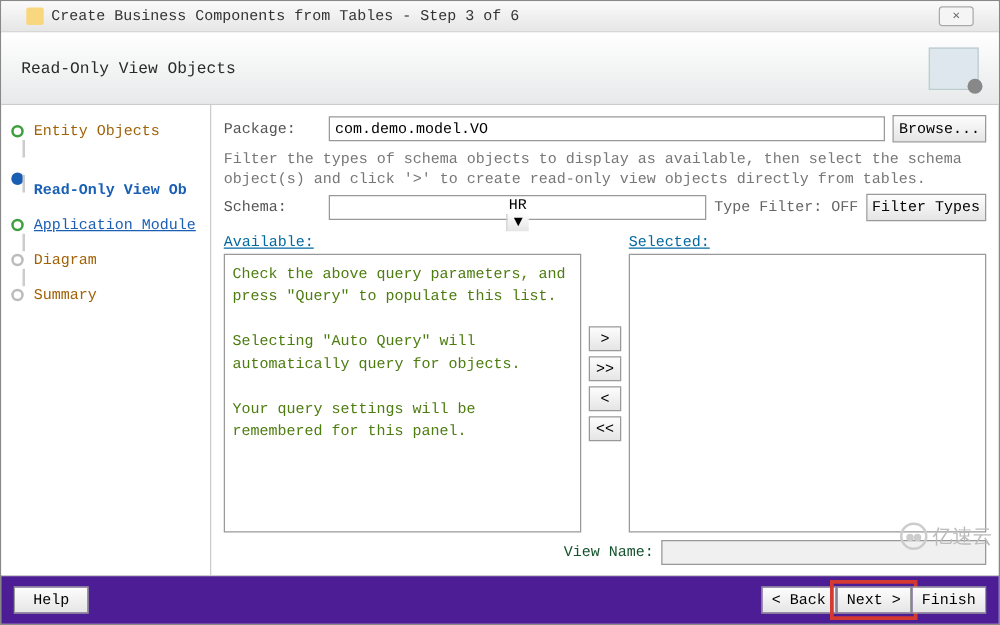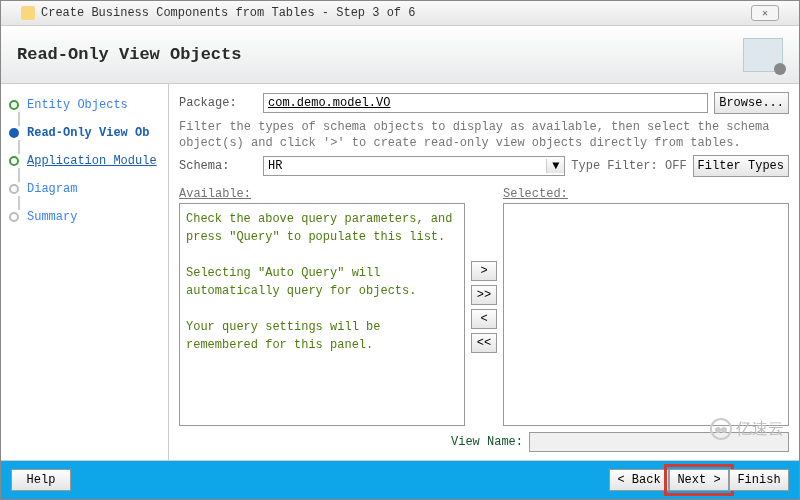--- a/index.html
+++ b/index.html
@@ -3,56 +3,56 @@
 <meta charset="utf-8">
 <style>
 * { box-sizing: border-box; margin: 0; padding: 0; }
 body { font-family: "Courier New", monospace; font-size: 12px; background: #f0f0f0; width: 800px; height: 500px; overflow: hidden; position: relative; }
 .window { border: 1px solid #888; background: #fff; height: 500px; display: flex; flex-direction: column; }
 .titlebar { background: linear-gradient(#fafafa,#e6e6e6); border-bottom: 1px solid #ccc; padding: 4px 20px; display: flex; align-items: center; }
 .title-icon { width: 14px; height: 14px; background: #f9d77e; border-radius: 2px; margin-right: 6px; }
 .title-text { flex: 1; color: #333; }
 .win-close { border: 1px solid #aaa; border-radius: 3px; padding: 1px 10px; font-size: 10px; color: #666; background: #f5f5f5; }
 .header-band { background: linear-gradient(#fff,#e8e9ea); border-bottom: 1px solid #ccc; padding: 12px 16px; display: flex; align-items: center; justify-content: space-between; height: 58px; }
-.header-title { font-size: 17px; font-weight: bold; color: #2a2a2a; }
+.header-title { font-size: 13px; font-weight: normal; color: #2a2a2a; }
 .header-icon { width: 40px; height: 34px; background: #dfe7ee; border: 1px solid #bcc; position: relative; }
 .header-icon::after { content: ""; position: absolute; right: -4px; bottom: -4px; width: 12px; height: 12px; background: #888; border-radius: 50%; }
 .body { flex: 1; display: flex; overflow: hidden; }
 .sidebar { width: 168px; border-right: 1px solid #ccc; padding: 10px 0 10px 6px; background: #fff; }
 .step { display: flex; align-items: center; padding: 4px 2px; margin-bottom: 6px; position: relative; }
 .step-bullet { width: 10px; height: 10px; border-radius: 50%; border: 2px solid #3da03d; margin-right: 8px; flex-shrink: 0; }
 .step-bullet.filled { background: #1a5fb4; border-color: #1a5fb4; }
 .step-bullet.empty { border-color: #bbb; }
 .step-link { color: #1a5fb4; text-decoration: underline; white-space: nowrap; overflow: hidden; }
-.step-current { color: #1a5fb4; font-weight: bold; white-space: nowrap; overflow: hidden; }
-.step-disabled { color: #3b82f6; }
+.step-current { color: #1a5fb4; font-weight: bold; white-space: nowrap; overflow: hidden; margin-top: 19px; }
+.step-disabled { color: #a16207; }
 .step-line { position: absolute; left: 11px; top: 18px; width: 2px; height: 14px; background: #ccc; }
 .main { flex: 1; padding: 8px 10px; display: flex; flex-direction: column; overflow: hidden; }
 .instr { color: #777; margin-bottom: 4px; line-height: 1.3; }
 .row { display: flex; align-items: center; margin-bottom: 6px; gap: 6px; }
 .lbl { color: #555; min-width: 78px; }
 .txt { border: 1px solid #999; padding: 2px 4px; font-family: inherit; font-size: 12px; height: 20px; }
 .btn { border: 1px solid #999; background: linear-gradient(#fdfdfd,#e5e5e5); padding: 3px 4px; font-family: inherit; font-size: 12px; cursor: pointer; min-width: 60px; }
-.combo { display: flex; align-items: center; border: 1px solid #999; background: #fff; height: 20px; }
+.combo { display: flex; align-items: center; border: 1px solid #999; background: #fff; height: 20px; flex-direction: column; }
 .combo-text { flex: 1; padding: 0 4px; }
 .combo-arrow { width: 18px; text-align: center; border-left: 1px solid #ccc; background: linear-gradient(#fdfdfd,#e5e5e5); }
 .typefilter { color: #666; white-space: nowrap; }
 .available-selected { display: flex; gap: 6px; flex: 1; margin-top: 4px; }
 .panel-col { display: flex; flex-direction: column; flex: 1; }
-.panel-label { color: #737373; margin-bottom: 2px; text-decoration: underline; }
+.panel-label { color: #0369a1; margin-bottom: 2px; text-decoration: underline; }
 .listbox { border: 1px solid #999; background: #fff; flex: 1; padding: 6px; color: #4d7c0f; line-height: 1.5; overflow: auto; }
 .shuttle { display: flex; flex-direction: column; justify-content: center; gap: 4px; }
 .shuttle .btn { min-width: 26px; padding: 2px 4px; }
 .viewname-row { display: flex; align-items: center; margin-top: 6px; gap: 6px; }
 .viewname-row .lbl { color: #14532d; text-align: right; flex: 1; min-width: 0; }
-.footer { border-top: 1px solid #ccc; padding: 8px 10px; display: flex; align-items: center; background: #0ea5e9; }
+.footer { border-top: 1px solid #ccc; padding: 8px 10px; display: flex; align-items: center; background: #4c1d95; }
 .footer .spacer { flex: 1; }
 .btn-highlight { outline: 3px solid #d43a2f; outline-offset: 2px; }
 .chk { width: 13px; height: 13px; border: 1px solid #888; background: #fff; display: inline-block; }
-.watermark { position: absolute; right: 16px; bottom: 60px; color: #bbb; font-family: sans-serif; font-size: 16px; display: flex; align-items: center; gap: 4px; pointer-events: none; }
+.watermark { position: absolute; right: 6px; bottom: 60px; color: #bbb; font-family: sans-serif; font-size: 16px; display: flex; align-items: center; gap: 4px; pointer-events: none; }
 .watermark-ico { width: 22px; height: 22px; border: 2px solid #ccc; border-radius: 50%; position: relative; }
 .watermark-ico::before, .watermark-ico::after { content: ""; position: absolute; background: #ccc; border-radius: 50%; }
 .watermark-ico::before { width: 6px; height: 6px; left: 3px; top: 7px; }
 .watermark-ico::after { width: 6px; height: 6px; right: 3px; top: 7px; }
 </style>
 </head>
 <body>
 
 <div class="window">
 
@@ -93,21 +93,21 @@
       <div class="step">
         <div class="step-bullet empty"></div>
         <span class="step-disabled">Summary</span>
       </div>
     </div>
 
     <div class="main">
 
       <div class="row">
         <span class="lbl">Package:</span>
-        <input class="txt" style="flex: 1 1 0%; text-decoration: underline;" value="com.demo.model.VO">
+        <input class="txt" style="flex: 1 1 0%;" value="com.demo.model.VO">
         <button class="btn">Browse...</button>
       </div>
 
       <div class="instr">Filter the types of schema objects to display as available, then select the schema object(s) and click '&gt;' to create read-only view objects directly from tables.</div>
 
       <div class="row">
         <span class="lbl">Schema:</span>
         <div class="combo" style="flex:1">
           <span class="combo-text">HR</span>
           <span class="combo-arrow">▼</span>

